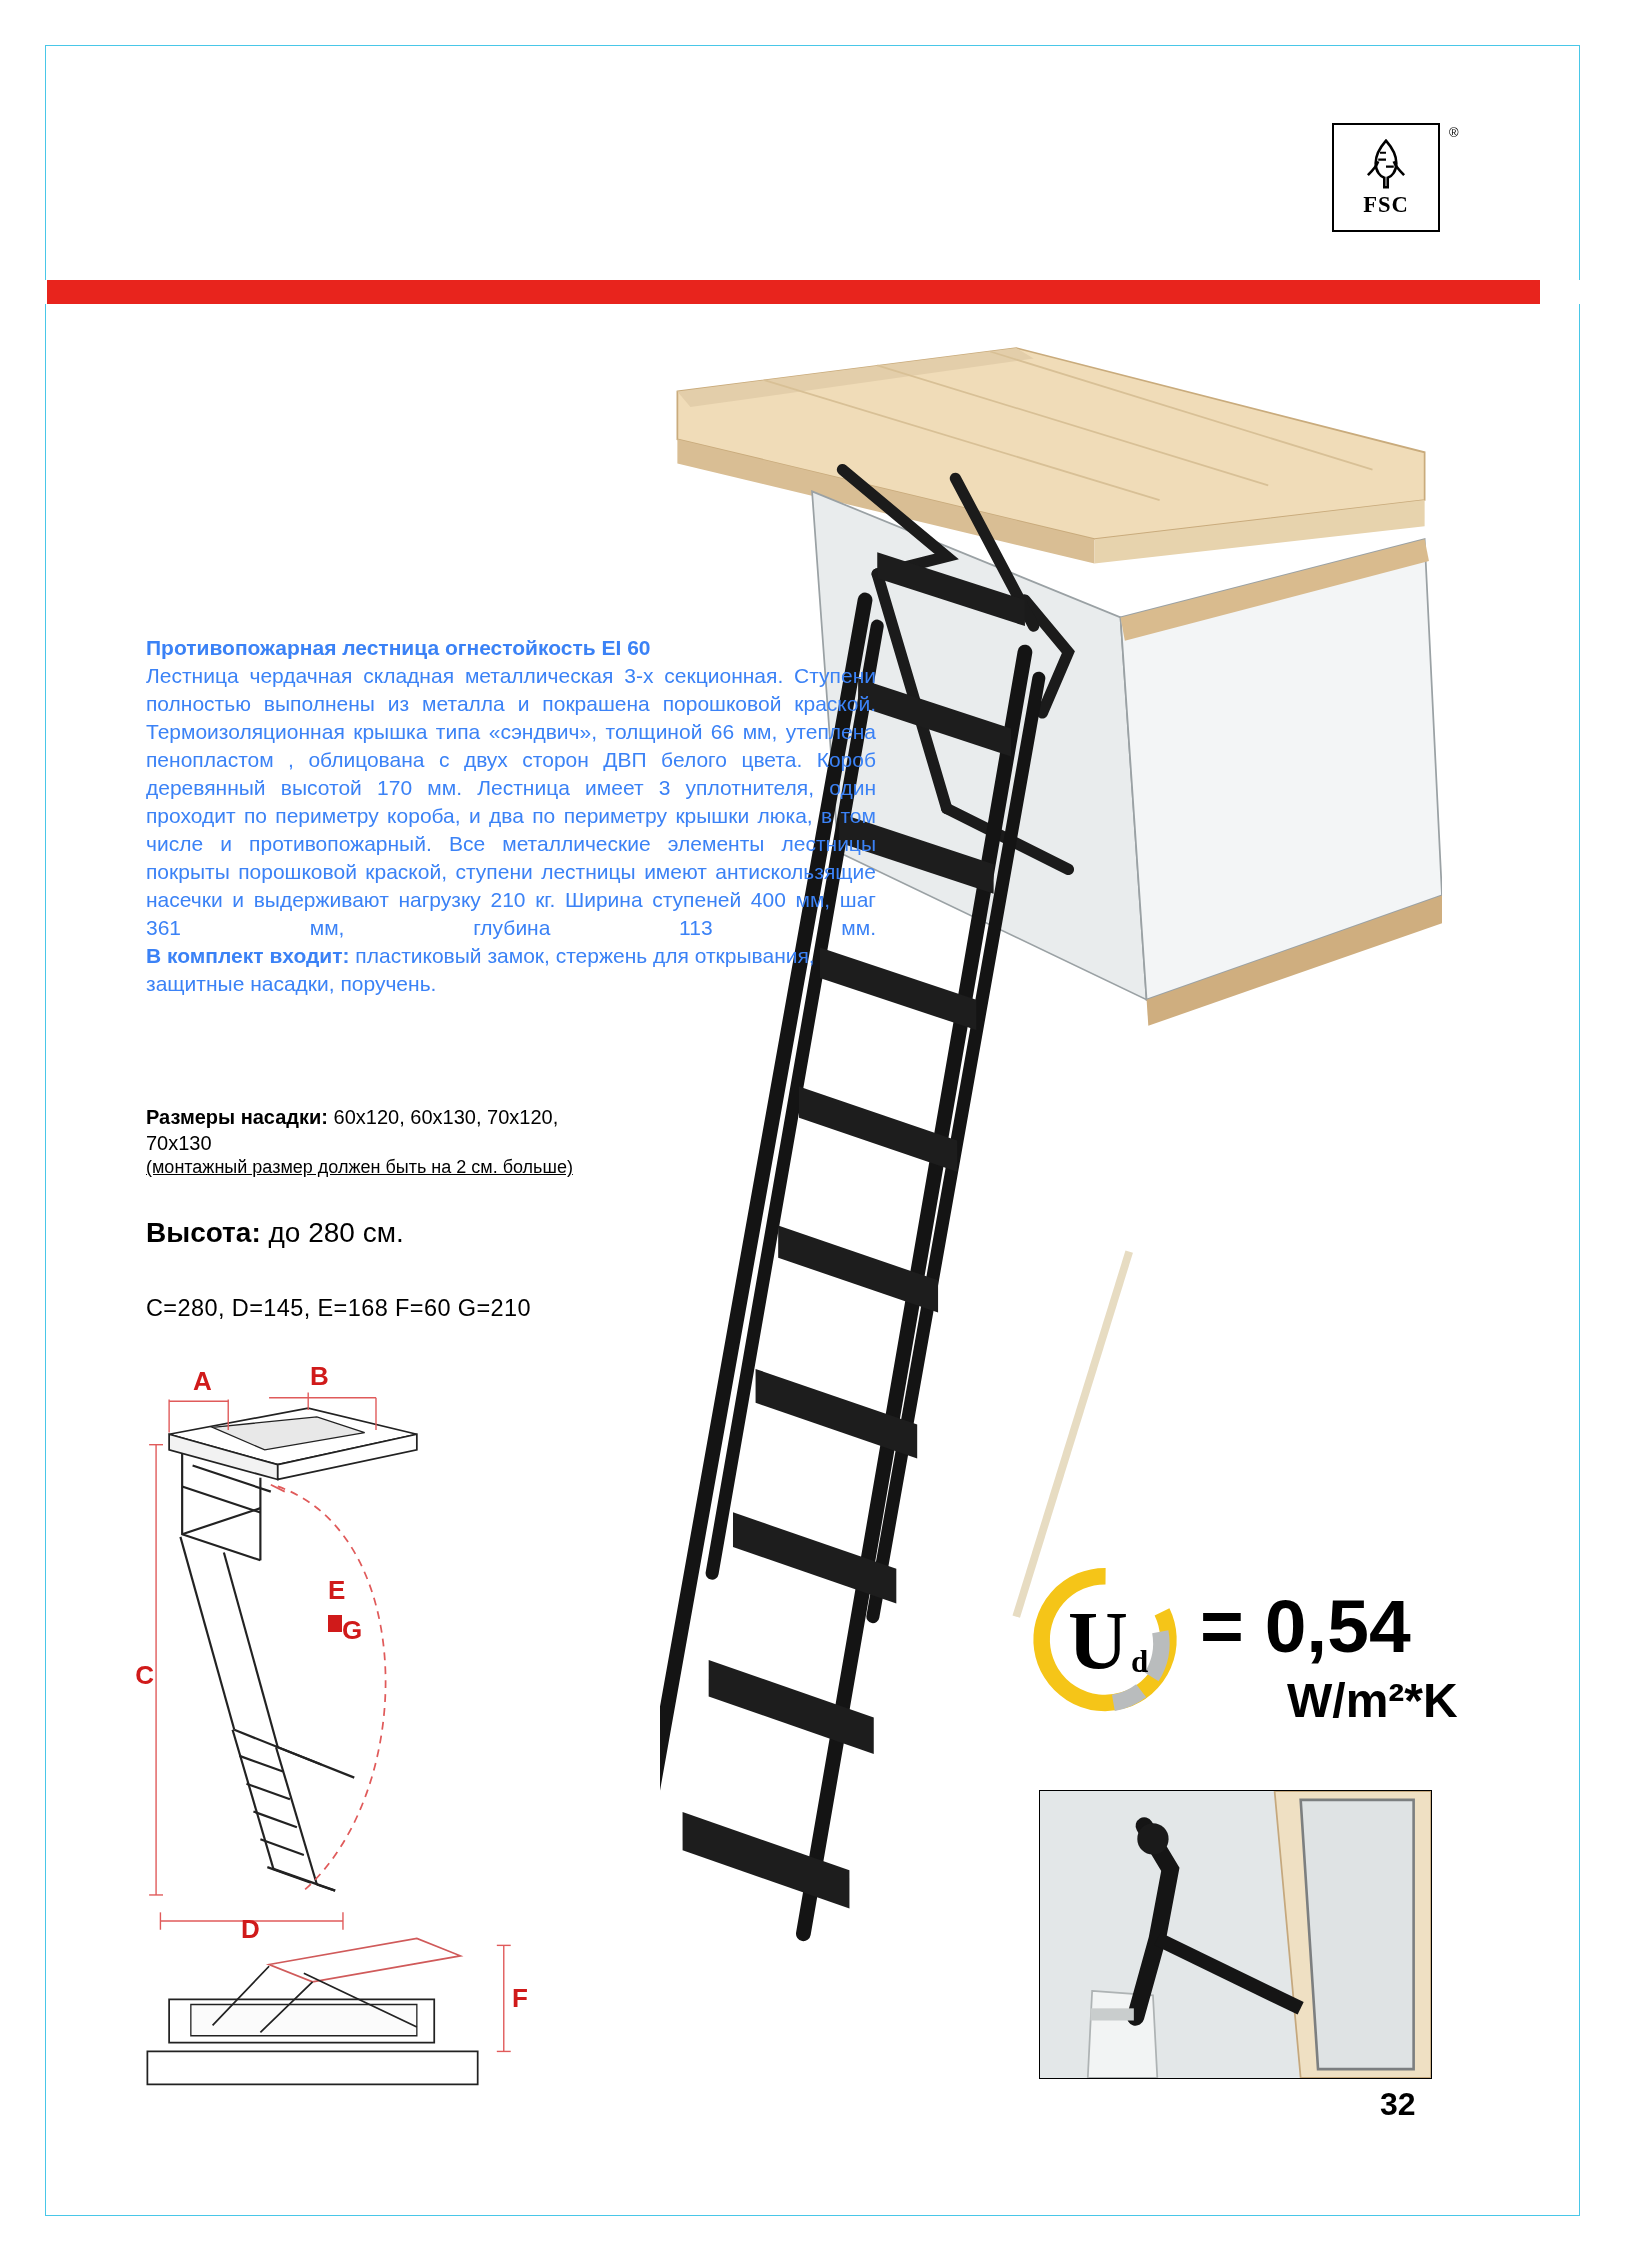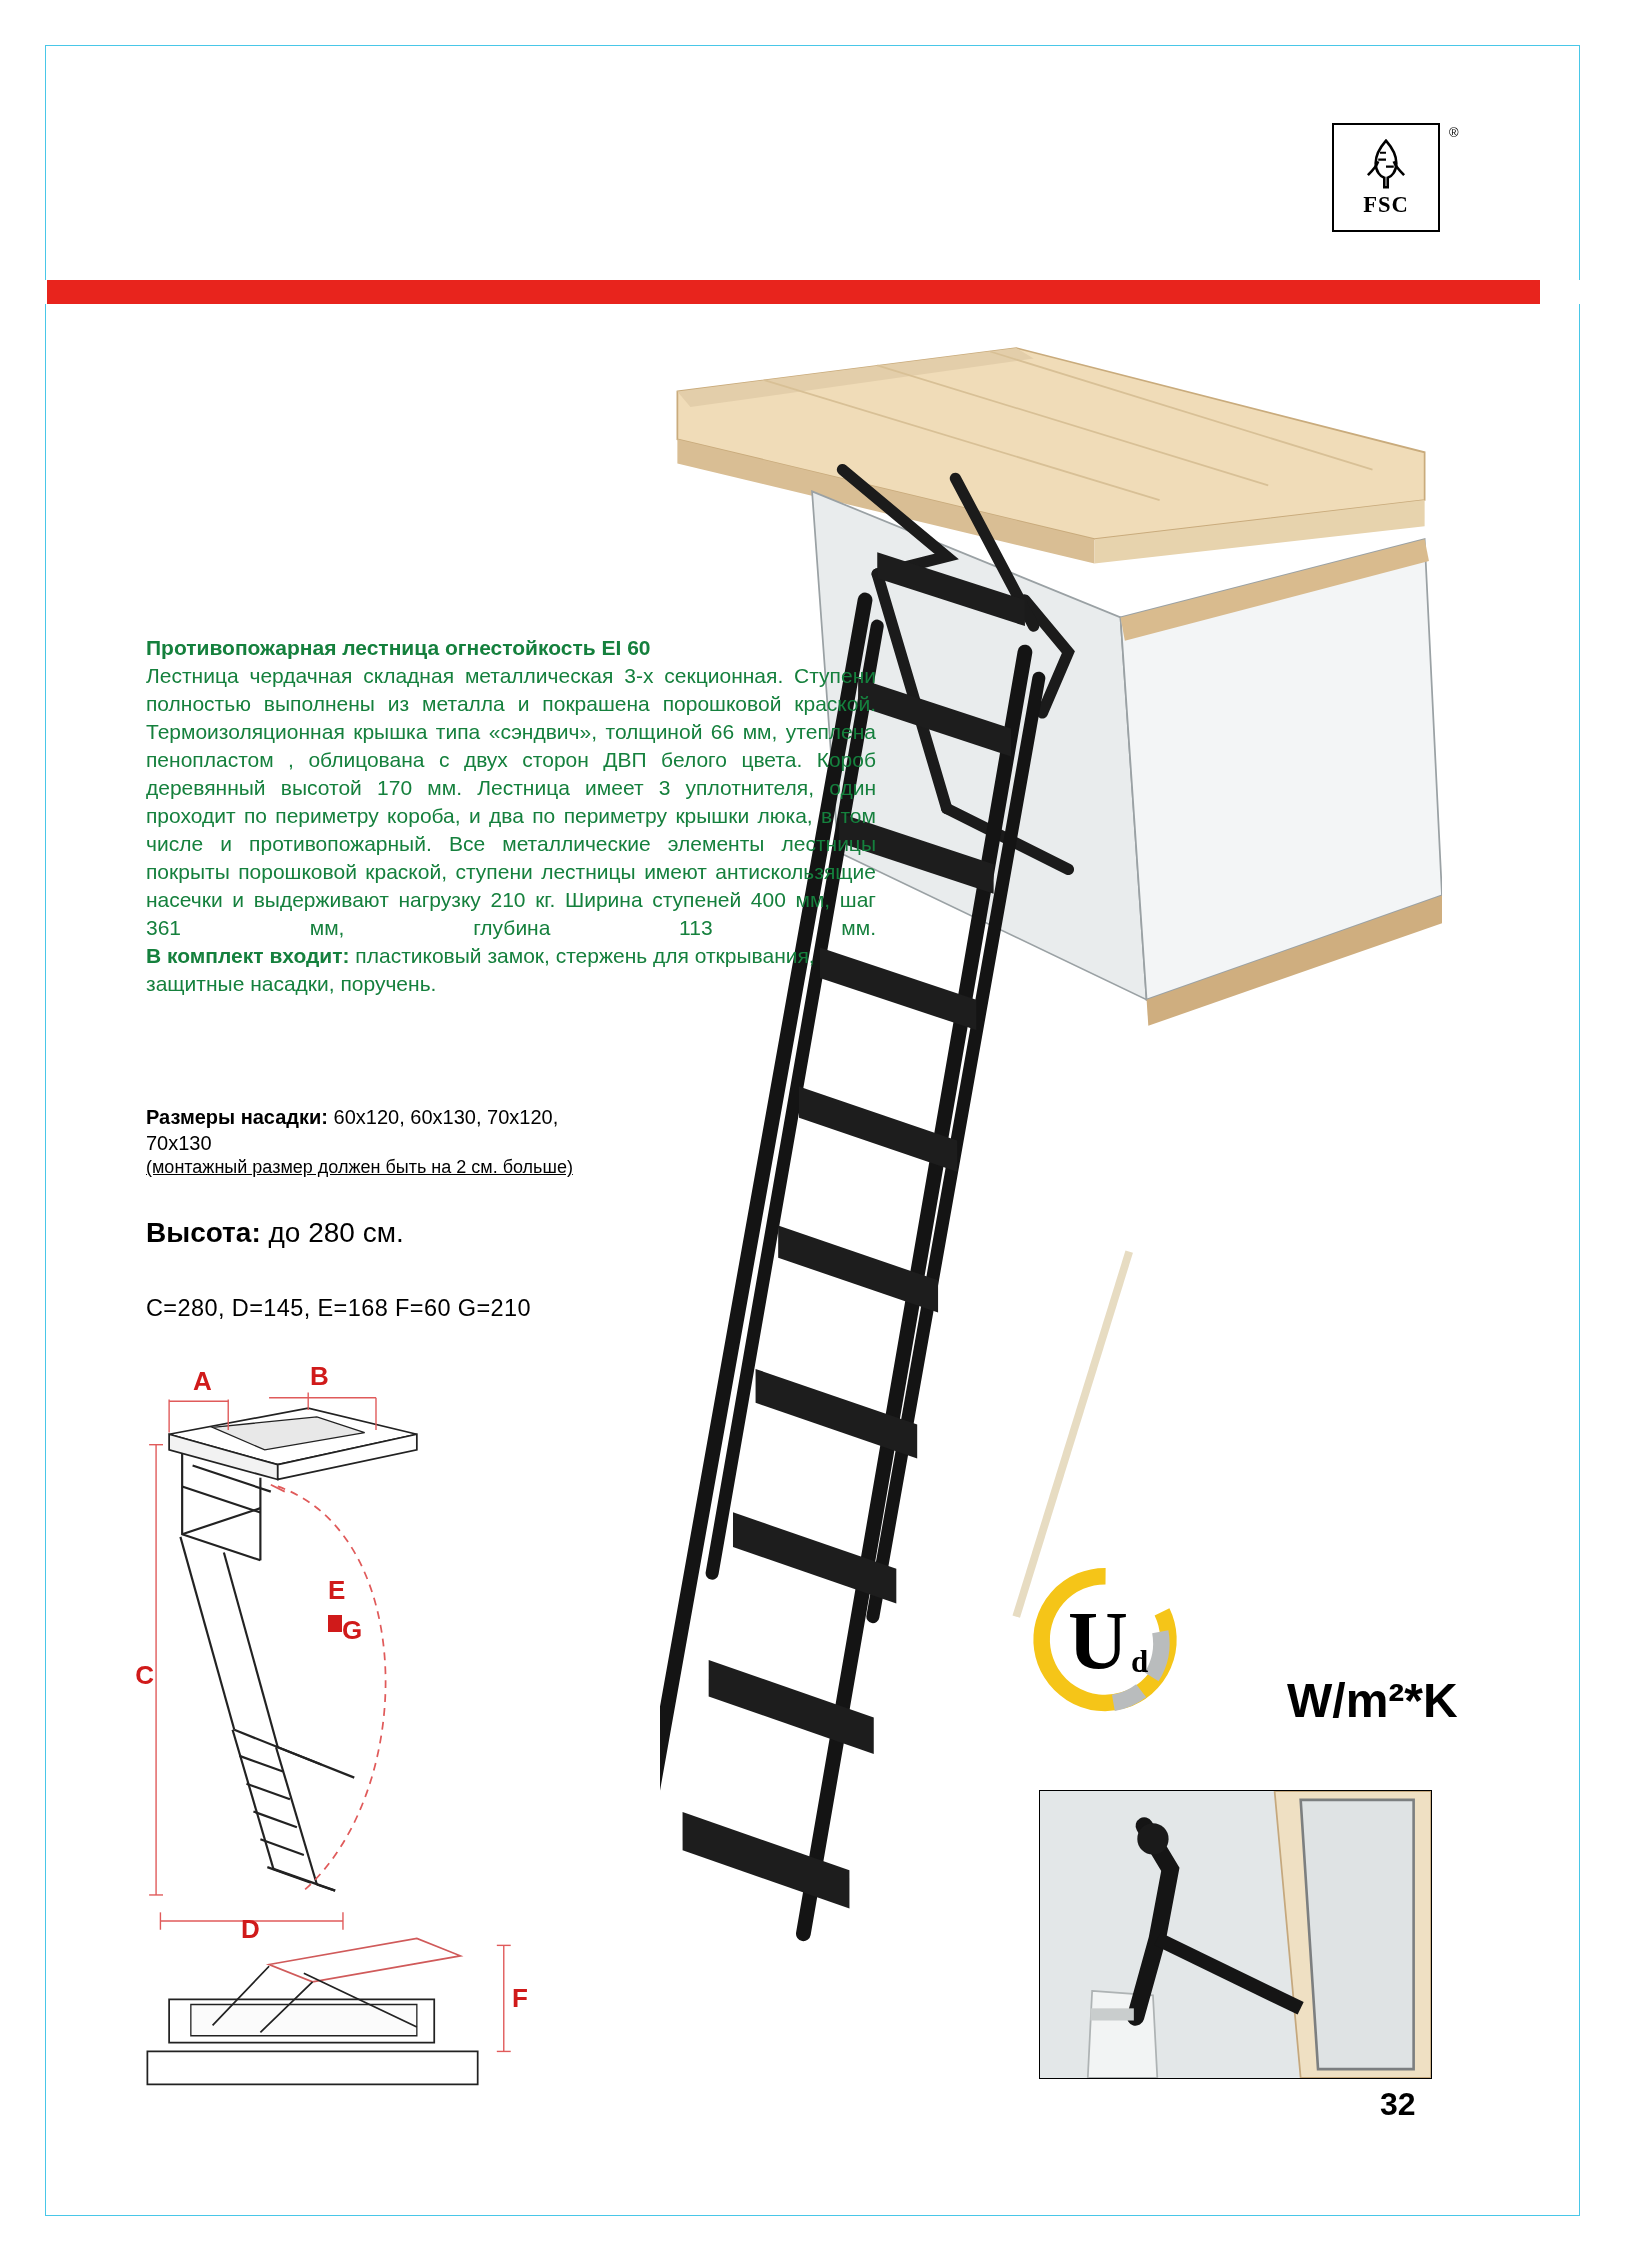--- a/index.html
+++ b/index.html
@@ -105,21 +105,21 @@
   }
 
   
   .desc-block {
     position: absolute;
     left: 146px;
     top: 634px;
     width: 730px;
     font-size: 21px;
     line-height: 28px;
-    color: #15803d;
+    color: #3b82f6;
   }
   .desc-block p { margin: 0; }
   .desc-title {
     font-weight: bold;
     font-size: 21px;
   }
   .just { text-align: justify; text-align-last: justify; }
   .b { font-weight: bold; margin-top: 36px; }
 
   .sizes-block {
@@ -429,17 +429,18 @@
 </div>
 
 <div class="uvalue">
   <svg class="u-circle" viewBox="0 0 175 175">
     <path d="M87 14 A73 73 0 1 0 152 55" fill="none" stroke="#f5c518" stroke-width="19" stroke-linecap="butt"></path>
     <path d="M150 78 A73 73 0 0 1 140 130" fill="none" stroke="#b9bcbd" stroke-width="19"></path>
     <path d="M128 146 A73 73 0 0 1 96 160" fill="none" stroke="#b9bcbd" stroke-width="19"></path>
   </svg>
   <div class="u-letter">U</div>
   <div class="u-sub">d</div>
+  <div class="u-eq">= 0,54</div>
   <div class="u-units">W/m²*K</div>
 </div>
 
 <div class="page-number">32</div>
 
 
 </body></html>

